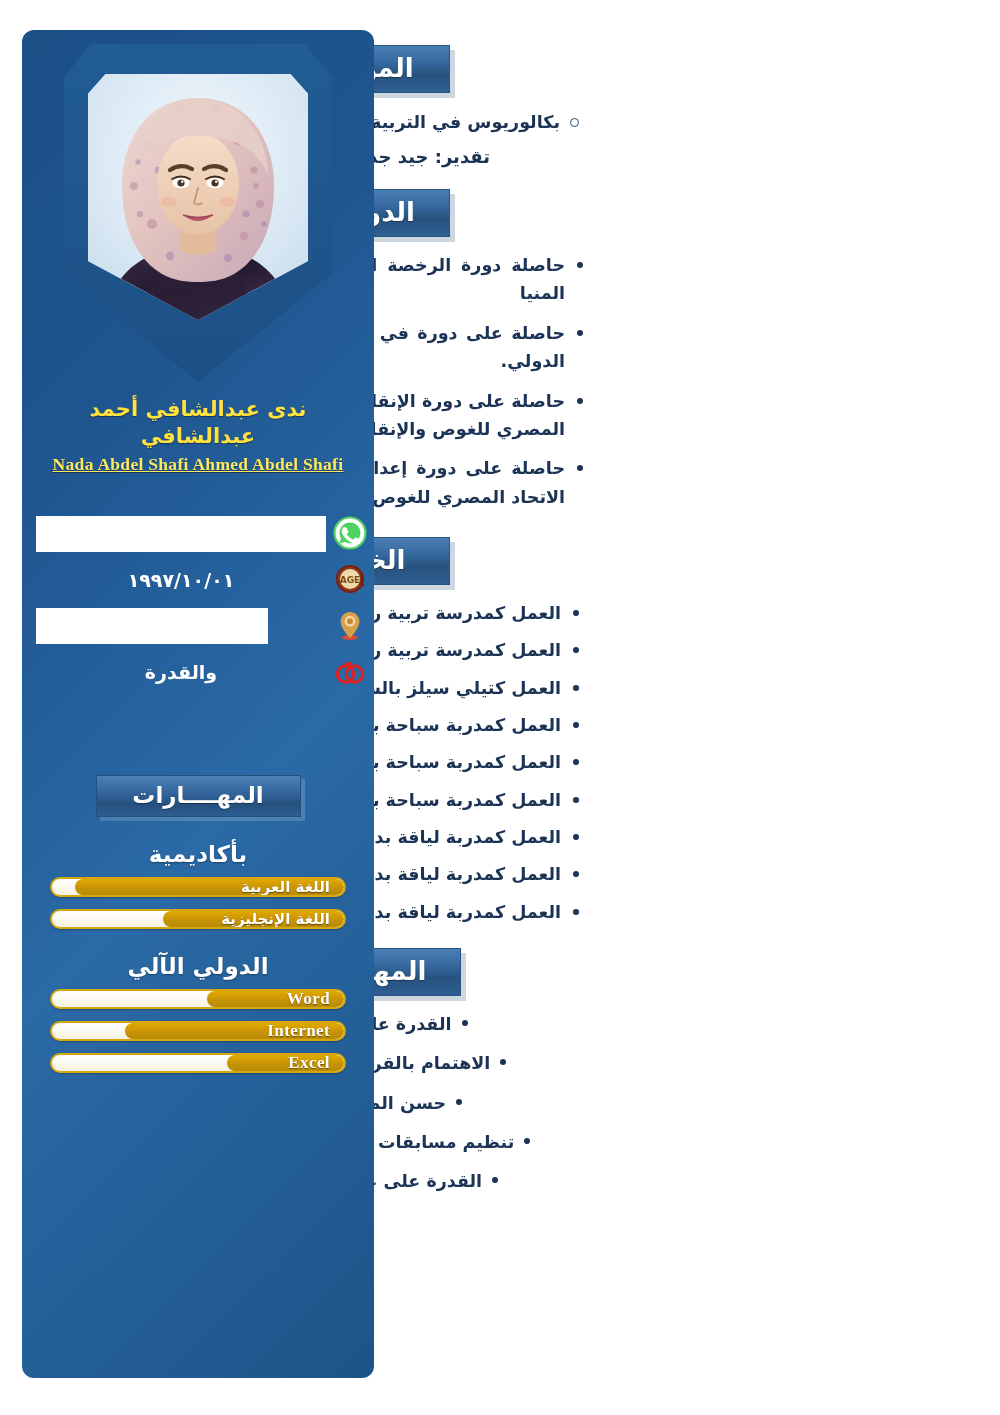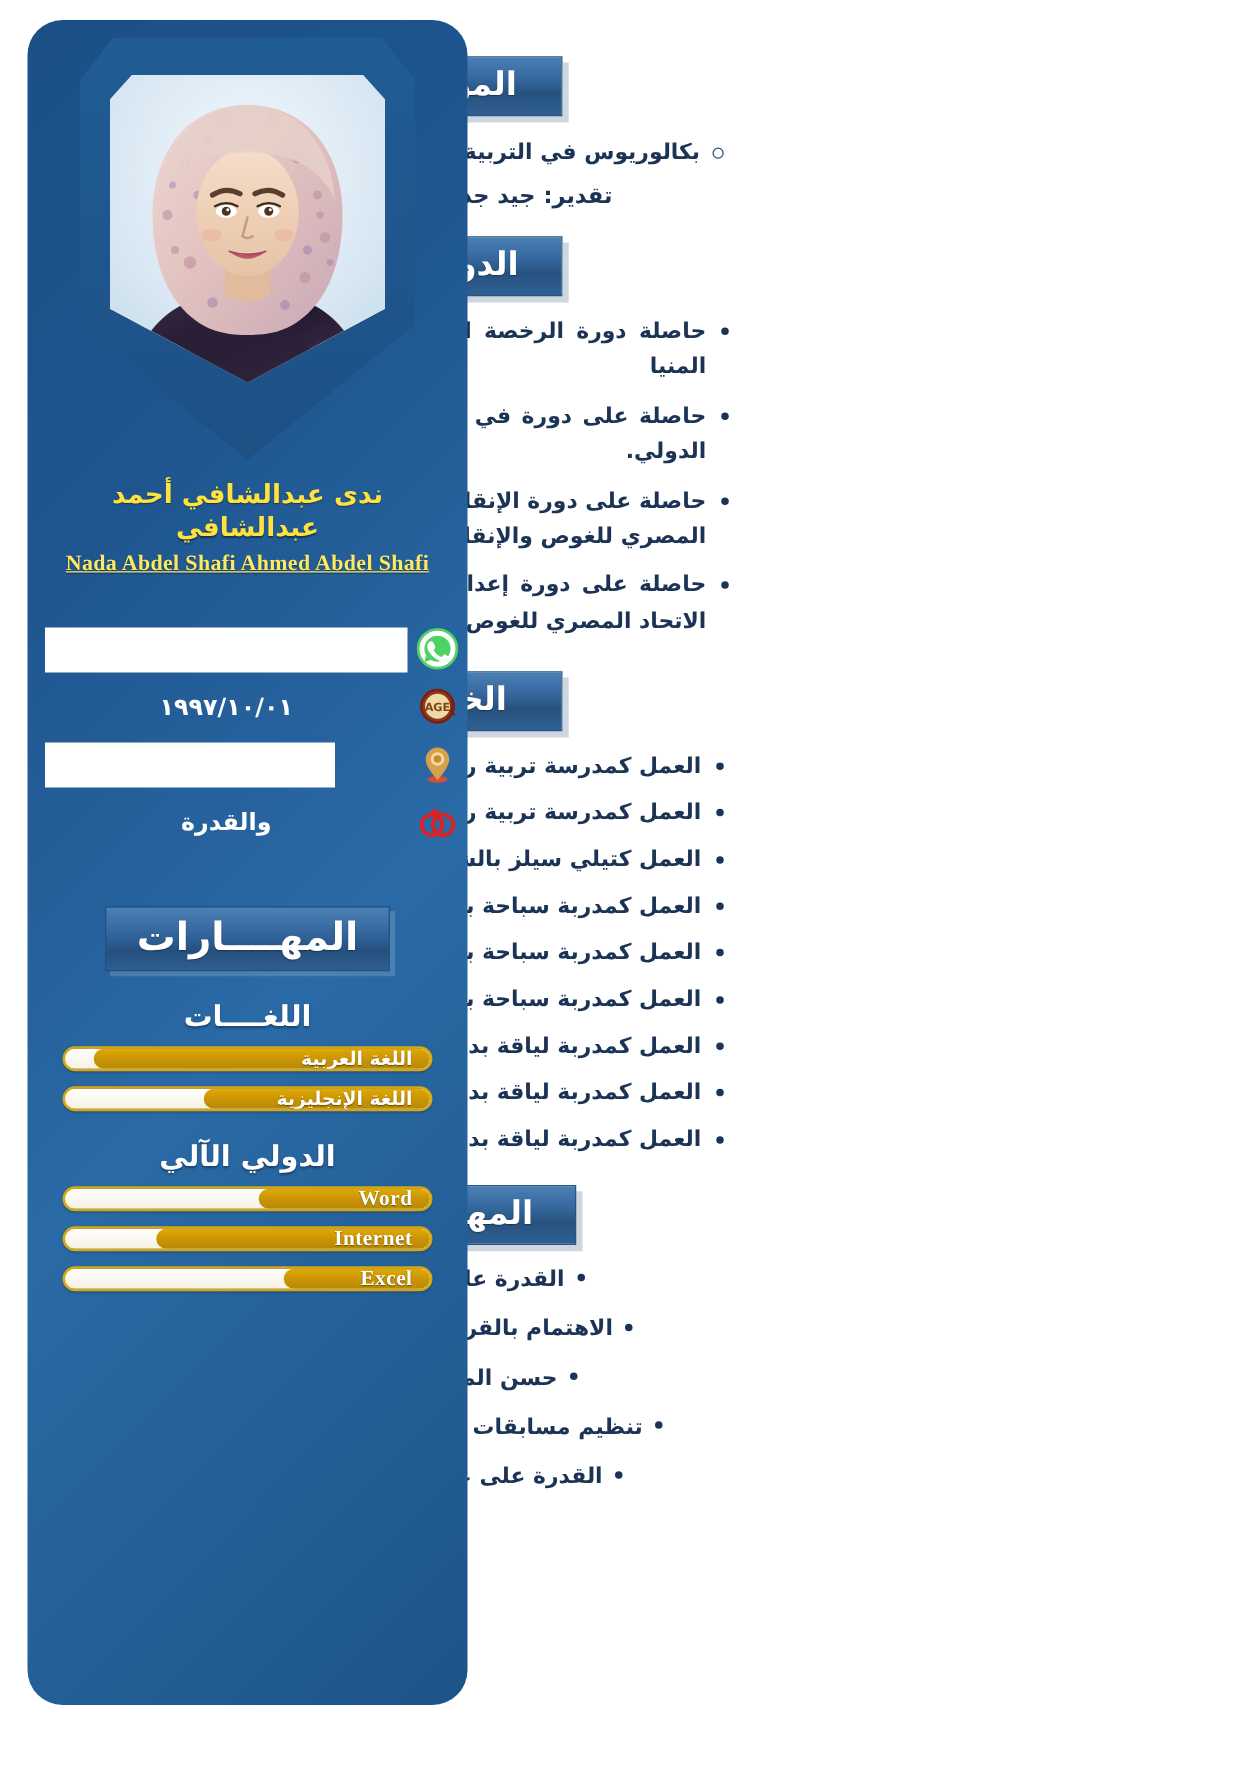--- a/index.html
+++ b/index.html
@@ -139,25 +139,25 @@
   }
   ul.pskill-list li::before { display: none; }
 
   .mt-courses { margin-top: 22px; }
   .mt-exp     { margin-top: 26px; }
   .mt-psk     { margin-top: 22px; }
 
   
   .side-col {
     position: absolute;
-    top: 16px;
+    top: 30px;
     left: 22px;
     width: 352px;
     height: 1348px;
-    border-radius: 28px;
+    border-radius: 12px;
     background: linear-gradient(135deg, #1b4f86 0%, #1f5690 28%, #2a6aa6 58%, #1d5488 100%);
     overflow: hidden;
     direction: rtl;
   }
 
   
   .photo-badge {
     position: relative;
     width: 268px;
     height: 338px;
@@ -235,27 +235,28 @@
   }
   .redacted.short { max-width: 232px; margin-right: auto; }
 
   
   .skills-head-wrap { text-align: center; margin-top: 48px; }
   .skills-head {
     display: inline-block;
     min-width: 205px;
     padding: 6px 24px 8px 24px;
     color: #ffffff;
-    font-size: 31px;
+    font-size: 23px;
     font-weight: bold;
     letter-spacing: 2px;
     background: linear-gradient(180deg, #4c81b6 0%, #31639a 45%, #25507e 70%, #2e5e91 100%);
     border: 1px solid #24507d;
     box-shadow: 4px 4px 0 rgba(255,255,255,0.16);
     text-shadow: 0 1px 1px rgba(0,0,0,0.35);
+    margin-top: 36px;
   }
 
   .sub-head {
     text-align: center;
     color: #ffffff;
     font-size: 23px;
     font-weight: bold;
     letter-spacing: 2px;
     margin: 24px 0 10px 0;
     text-shadow: 0 1px 2px rgba(0,0,0,0.35);
@@ -497,21 +498,21 @@
         </span>
         <span class="cval ar">والقدرة</span>
       </div>
 
     </div>
 
     <div class="skills-head-wrap">
       <div class="skills-head">المهــــارات</div>
     </div>
 
-    <div class="sub-head">اللغــــات</div>
+    <div class="sub-head">بأكاديمية</div>
 
     <div class="bar">
       <div class="bar-fill" style="width: 92%;"></div>
       <div class="bar-label">اللغة العربية</div>
     </div>
 
     <div class="bar">
       <div class="bar-fill" style="width: 62%;"></div>
       <div class="bar-label">اللغة الإنجليزية</div>
     </div>

